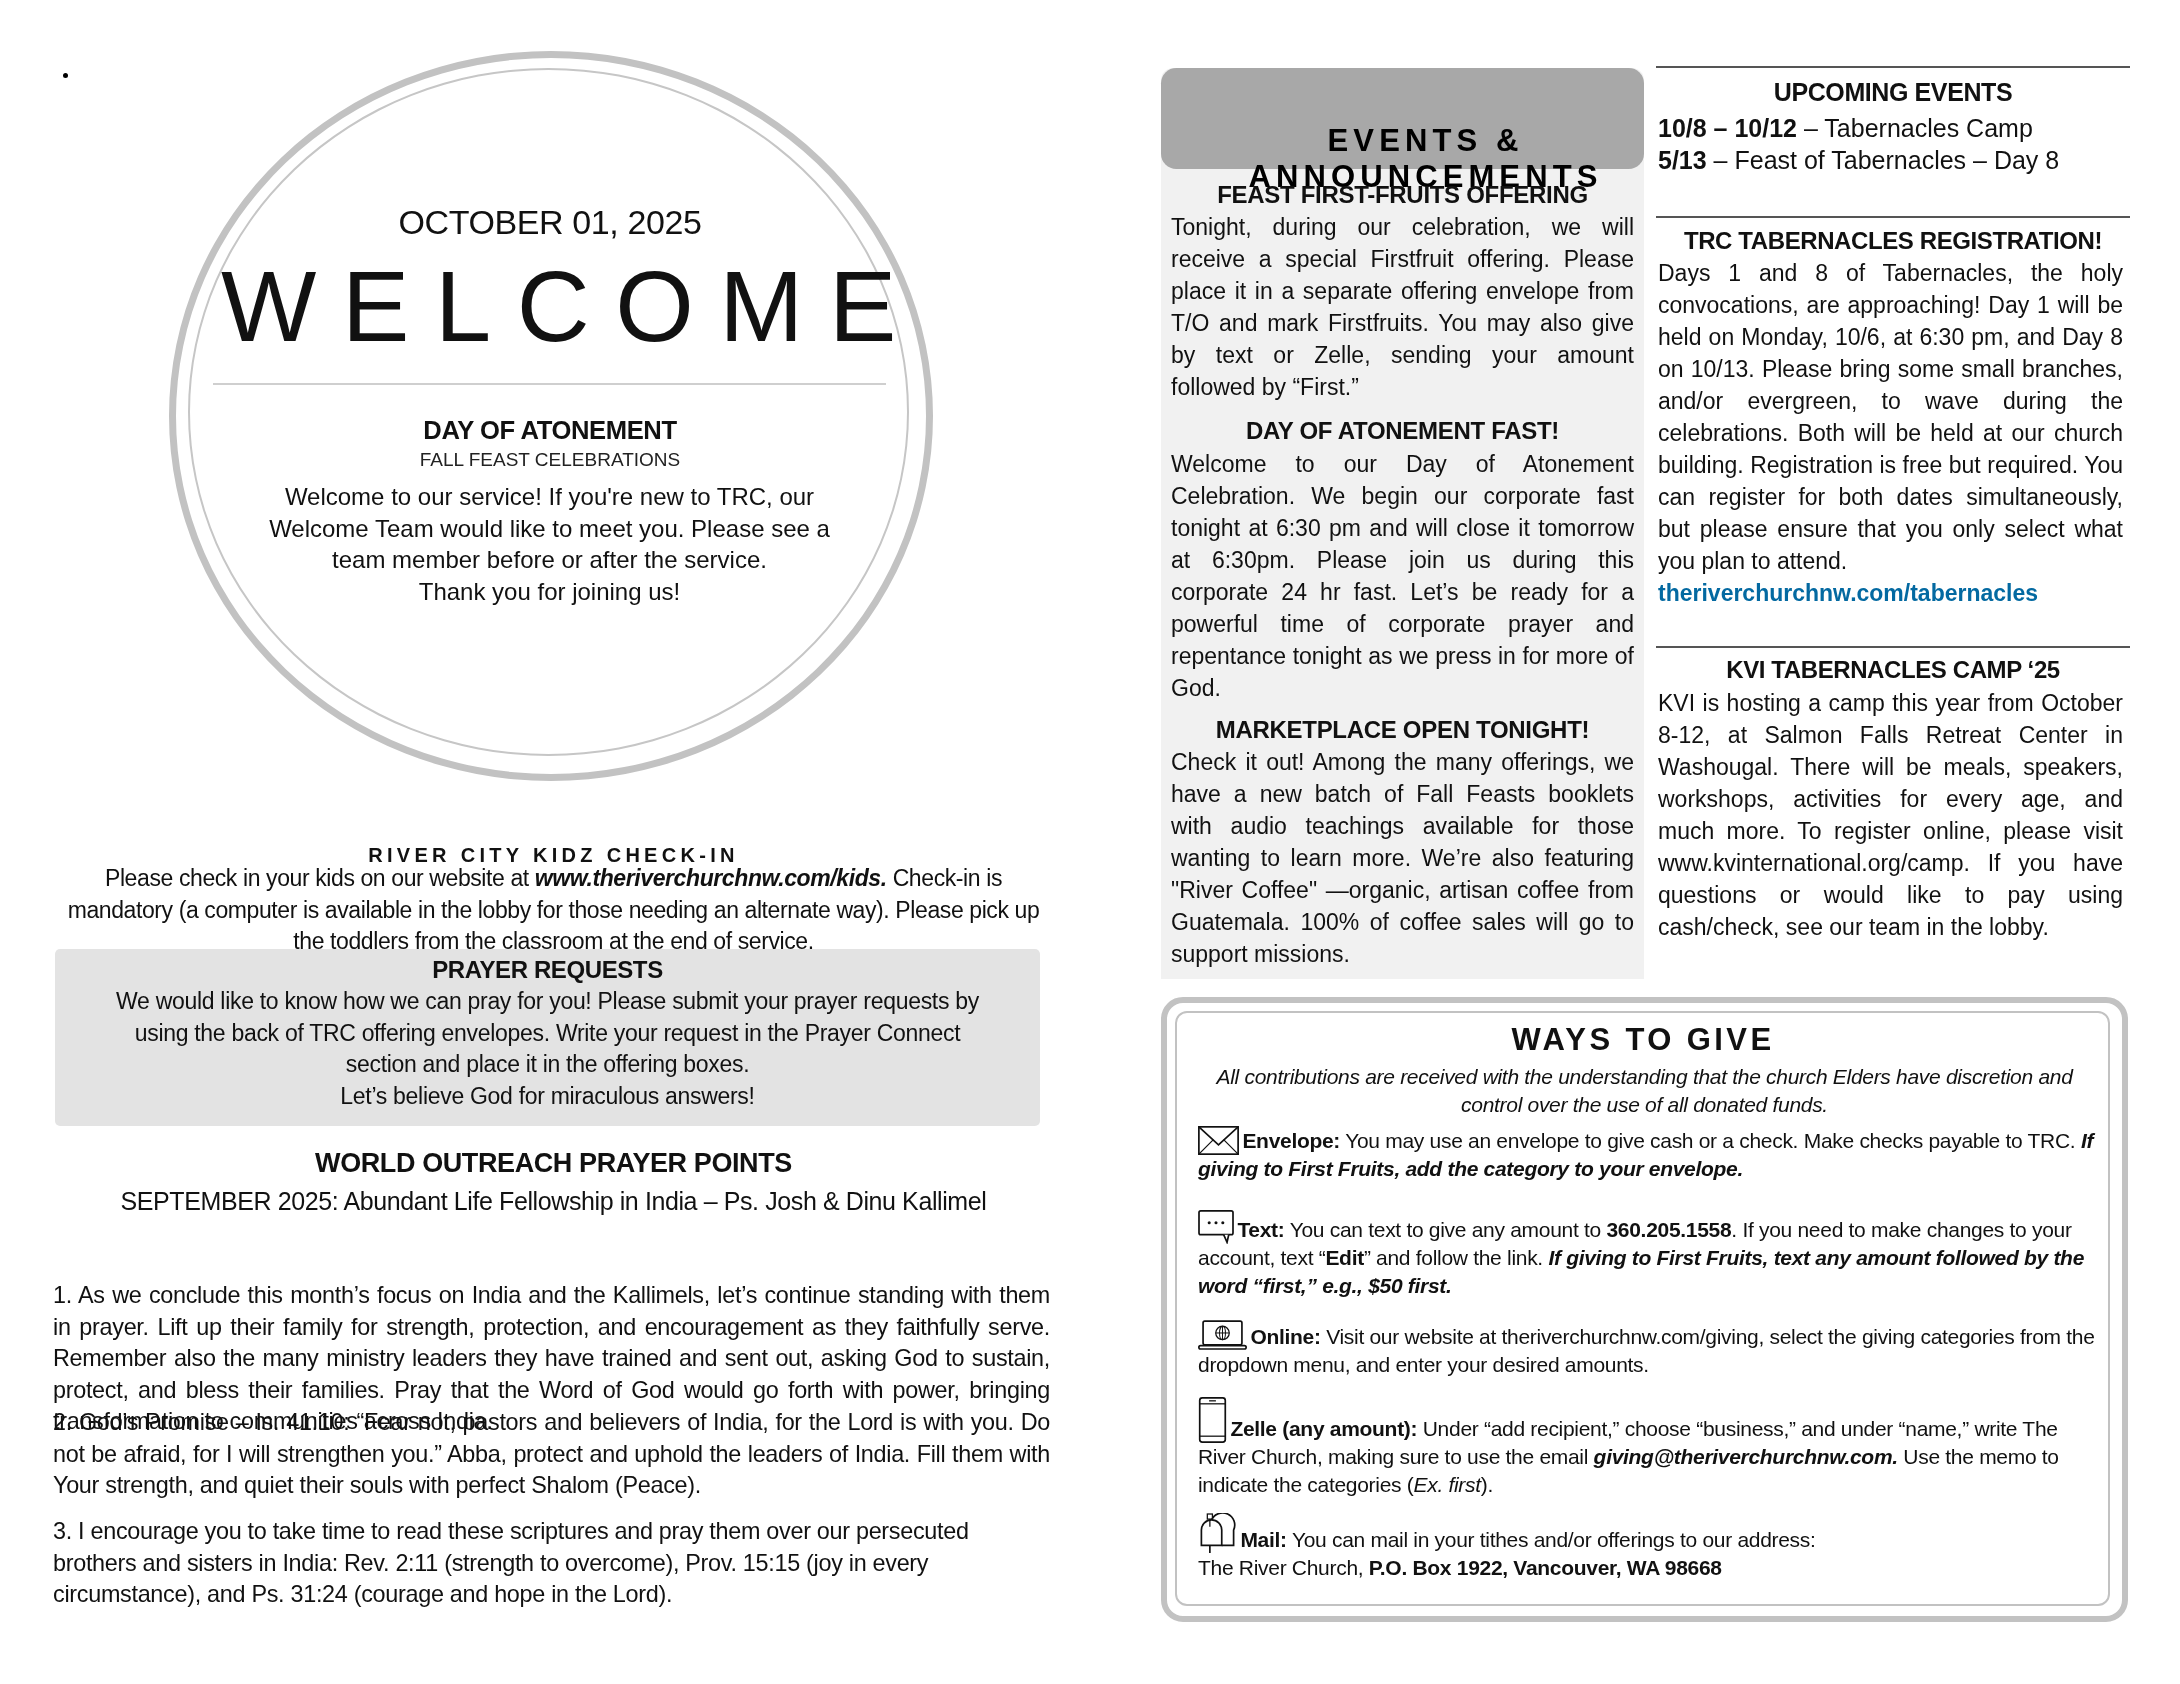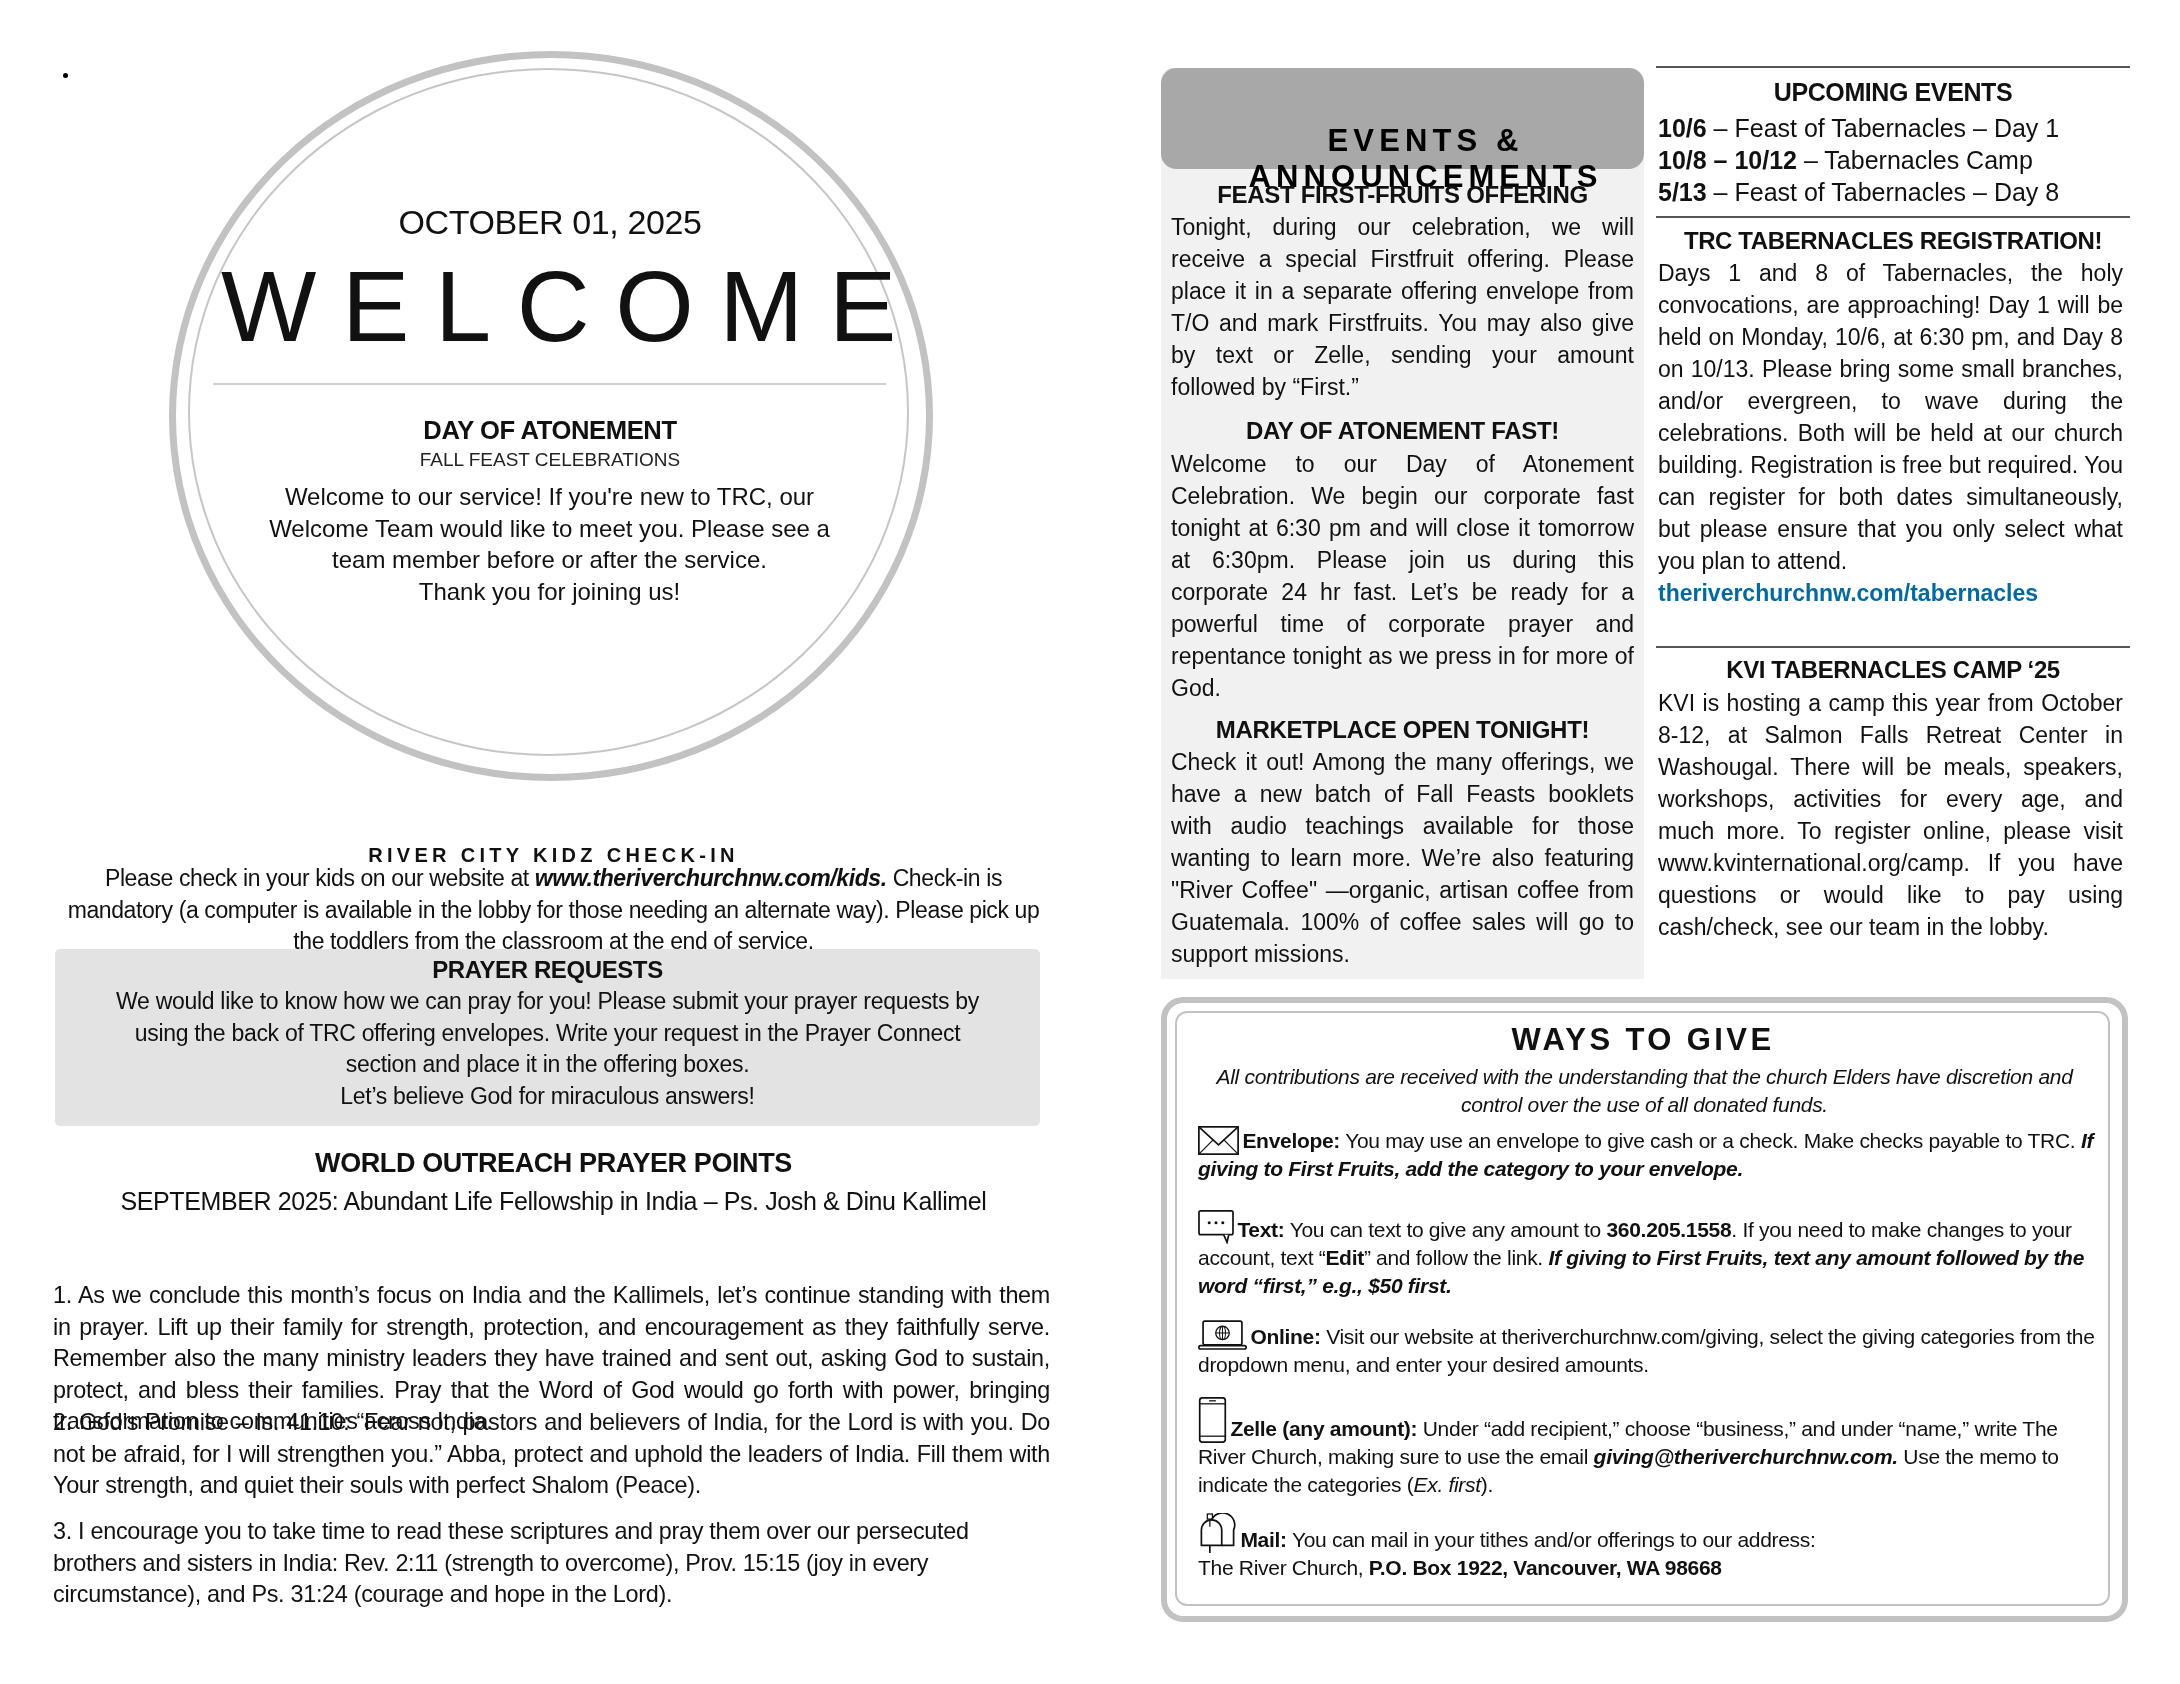--- a/index.html
+++ b/index.html
@@ -105,21 +105,20 @@
 
 <div class="abs ev-title center" style="top:417px;">DAY OF ATONEMENT FAST!</div>
 <div class="abs ev-body justify" style="top:448px;">Welcome to our Day of Atonement Celebration. We begin our corporate fast tonight at 6:30 pm and will close it tomorrow at 6:30pm. Please join us during this corporate 24 hr fast. Let’s be ready for a powerful time of corporate prayer and repentance tonight as we press in for more of God.</div>
 
 <div class="abs ev-title center" style="top:716px;">MARKETPLACE OPEN TONIGHT!</div>
 <div class="abs ev-body justify" style="top:746px;">Check it out! Among the many offerings, we have a new batch of Fall Feasts booklets with audio teachings available for those wanting to learn more. We’re also featuring "River Coffee" —organic, artisan coffee from Guatemala. 100% of coffee sales will go to support missions.</div>
 
 <div class="abs hr" style="top:66px;"></div>
 <div class="abs up-title center">UPCOMING EVENTS</div>
 <div class="abs up-list">
-  <div><span class="b">10/6</span><span> – Feast of Tabernacles – Day 1</span></div>
   <div><span class="b">10/8 – 10/12</span><span> – Tabernacles Camp</span></div>
   <div><span class="b">5/13</span><span> – Feast of Tabernacles – Day 8</span></div>
 </div>
 <div class="abs hr" style="top:216px;"></div>
 
 <div class="abs rc-title center" style="top:227px;">TRC TABERNACLES REGISTRATION!</div>
 <div class="abs rc-body justify" style="top:257px;">
   <div>Days 1 and 8 of Tabernacles, the holy convocations, are approaching! Day 1 will be held on Monday, 10/6, at 6:30 pm, and Day 8 on 10/13. Please bring some small branches, and/or evergreen, to wave during the celebrations. Both will be held at our church building. Registration is free but required. You can register for both dates simultaneously, but please ensure that you only select what you plan to attend.</div>
   <a class="b" style="color:#0369a1;text-decoration:none;display:block;">theriverchurchnw.com/tabernacles</a>
 </div>

